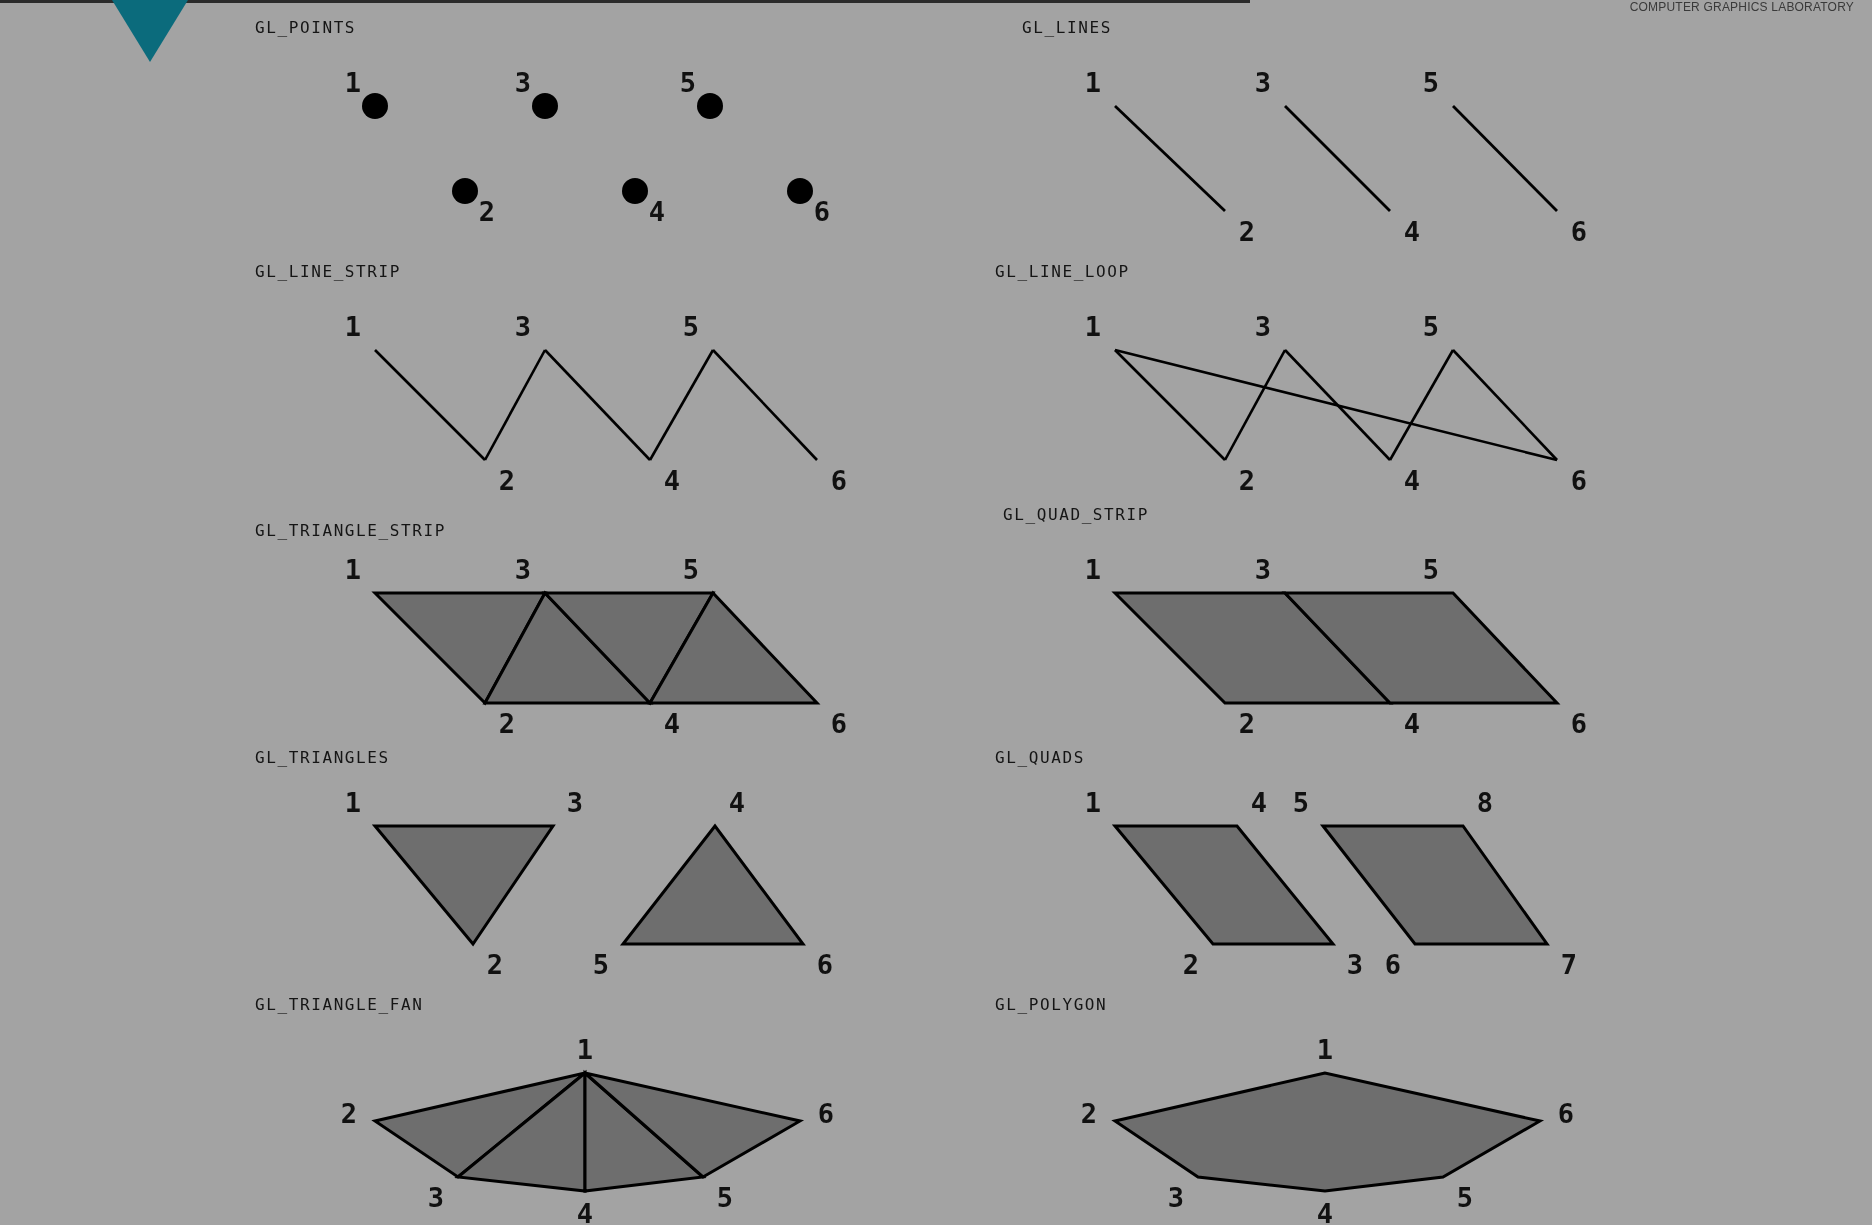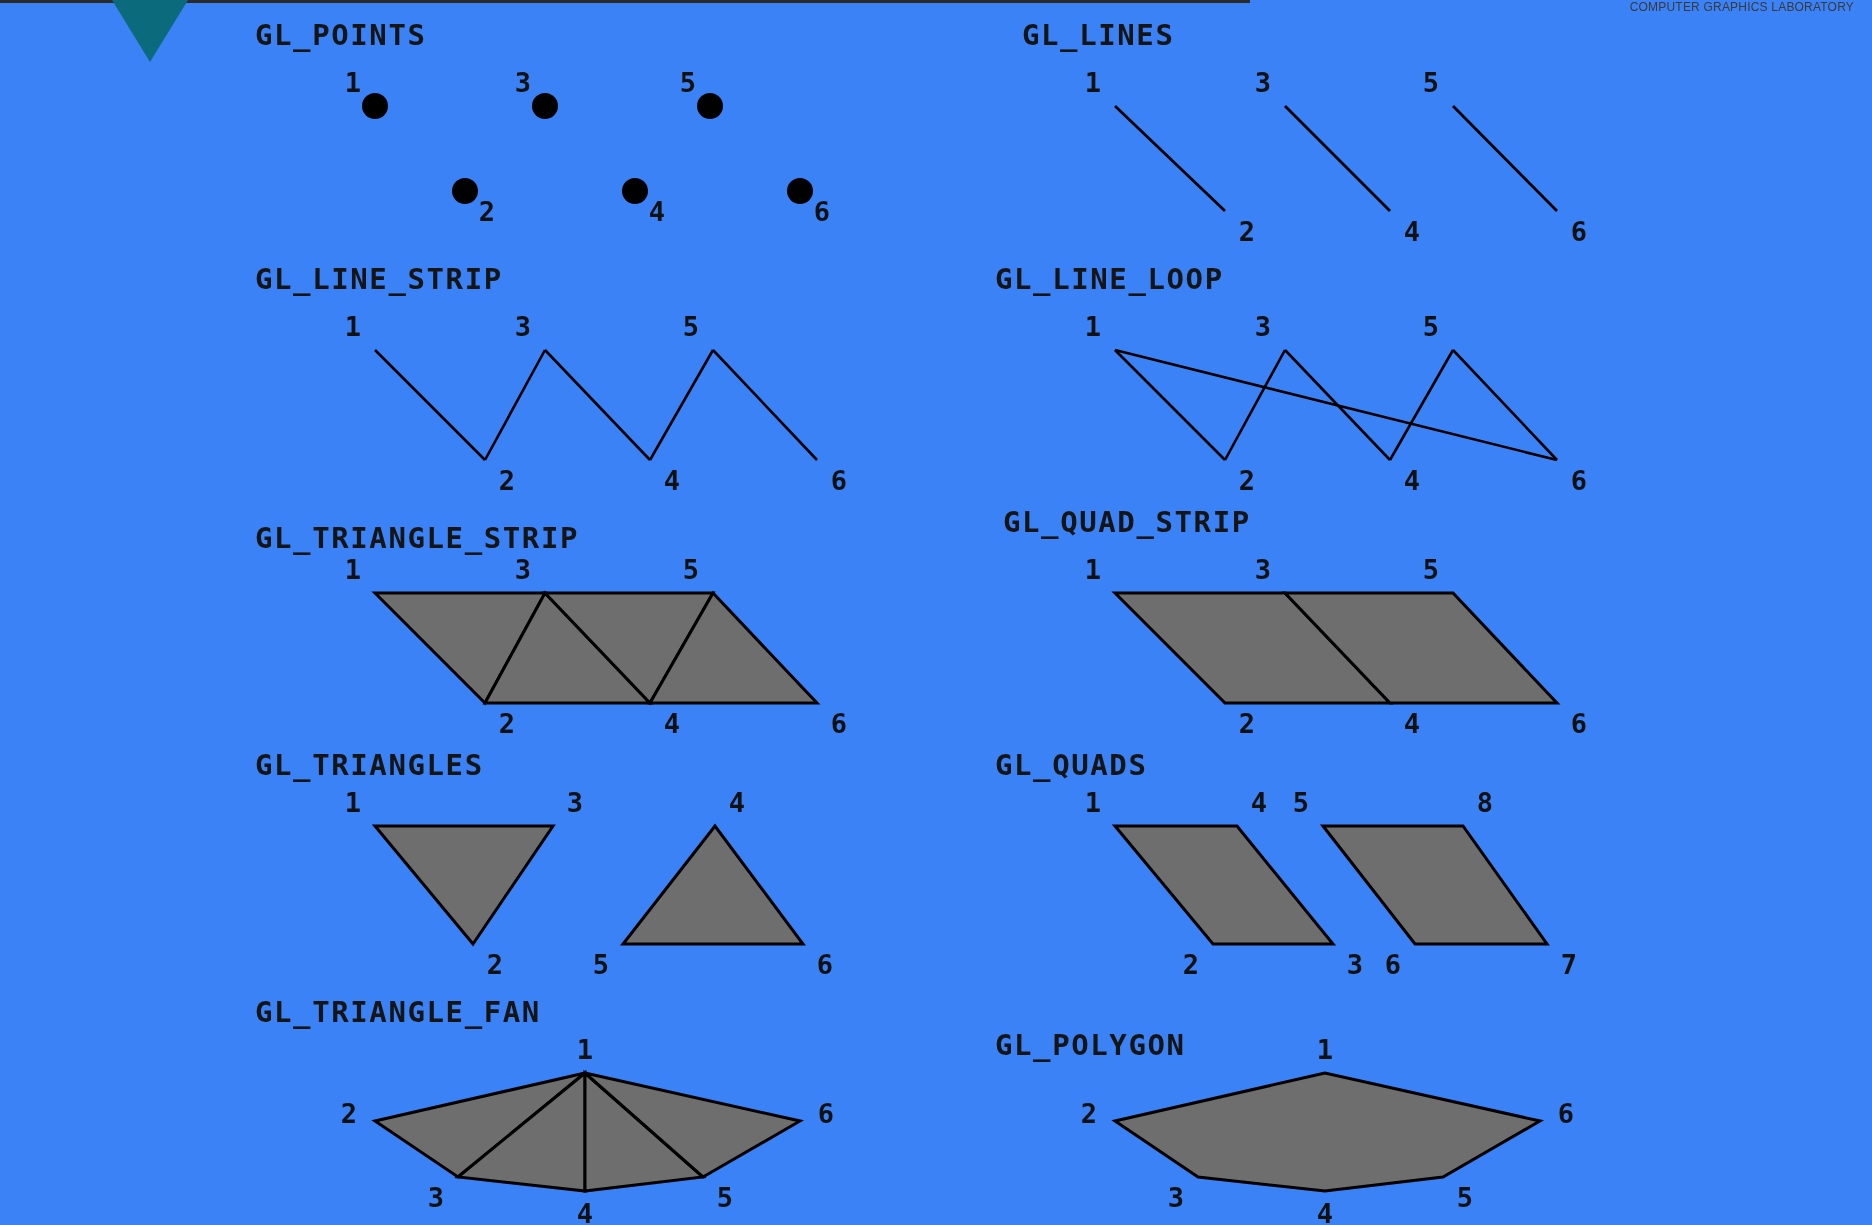--- a/index.html
+++ b/index.html
@@ -12,21 +12,21 @@
     height: 1225px;
     position: relative;
     font-family: "DejaVu Sans Mono", monospace;
     overflow: hidden;
   }
   #slide {
     position: absolute;
     left: 0; top: 0;
     width: 1872px;
     height: 1225px;
-    background: #3b82f6;
+    background: #a3a3a3;
   }
   
   .top-rule {
     position: absolute;
     left: 0;
     top: 0;
     width: 1250px;
     height: 3px;
     background: #2b2b2b;
   }
@@ -50,22 +50,22 @@
     color: #3a3a3a;
     white-space: nowrap;
   }
   
   .panel {
     position: absolute;
   }
   .panel-title {
     position: absolute;
     font-family: "DejaVu Sans Mono", monospace;
-    font-size: 29px;
-    font-weight: 700;
+    font-size: 16px;
+    font-weight: 400;
     letter-spacing: 1.6px;
     color: #151515;
     white-space: nowrap;
   }
   .panel-canvas {
     position: absolute;
   }
   svg { display: block; overflow: visible; }
   .lbl {
     font-family: "DejaVu Sans Mono", monospace;
@@ -231,21 +231,21 @@
             <text x="330" y="16" text-anchor="middle" class="lbl">1</text>
             <text x="94" y="80" text-anchor="middle" class="lbl">2</text>
             <text x="181" y="164" text-anchor="middle" class="lbl">3</text>
             <text x="330" y="180" text-anchor="middle" class="lbl">4</text>
             <text x="470" y="164" text-anchor="middle" class="lbl">5</text>
             <text x="571" y="80" text-anchor="middle" class="lbl">6</text>
           </svg>
         </div>
       </div>
       <div class="panel" style="left: 995px; top: 995px;">
-        <div class="panel-title" style="left: 0px; top: 0px; margin-top: 33px;">GL_POLYGON</div>
+        <div class="panel-title" style="left: 0px; top: 0px;">GL_POLYGON</div>
         <div class="panel-canvas" style="left: 0px; top: 48px; width: 620px; height: 185px;">
           <svg width="620" height="185" viewBox="0 0 620 185">
             <polygon points="330,30 120,78 203,134 330,148 448,134 545,78" fill="#6e6e6e" stroke="#000000" stroke-width="3" stroke-linejoin="miter"></polygon>
             <text x="330" y="16" text-anchor="middle" class="lbl">1</text>
             <text x="94" y="80" text-anchor="middle" class="lbl">2</text>
             <text x="181" y="164" text-anchor="middle" class="lbl">3</text>
             <text x="330" y="180" text-anchor="middle" class="lbl">4</text>
             <text x="470" y="164" text-anchor="middle" class="lbl">5</text>
             <text x="571" y="80" text-anchor="middle" class="lbl">6</text>
           </svg>

